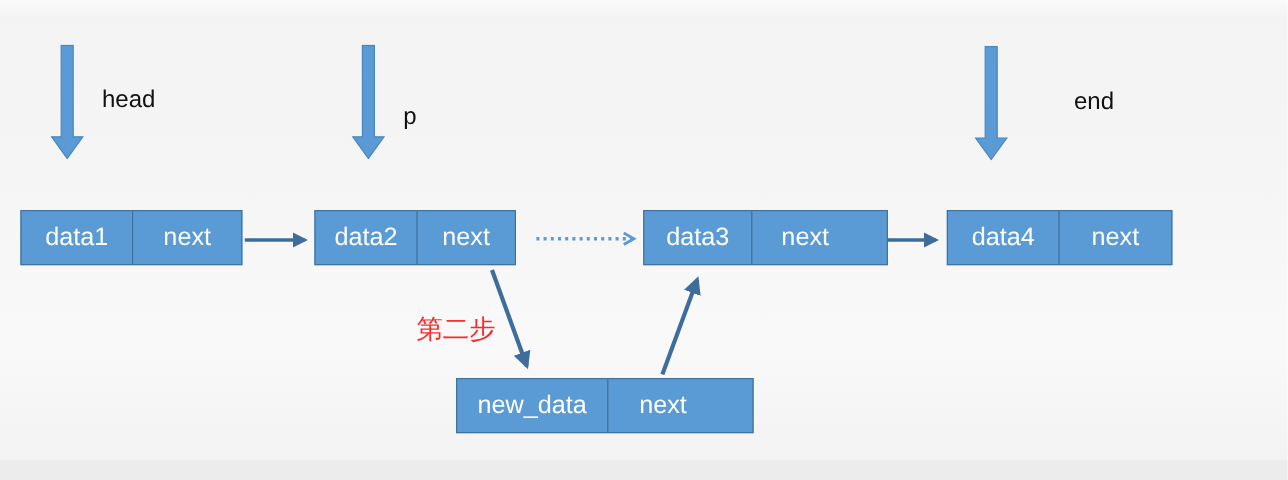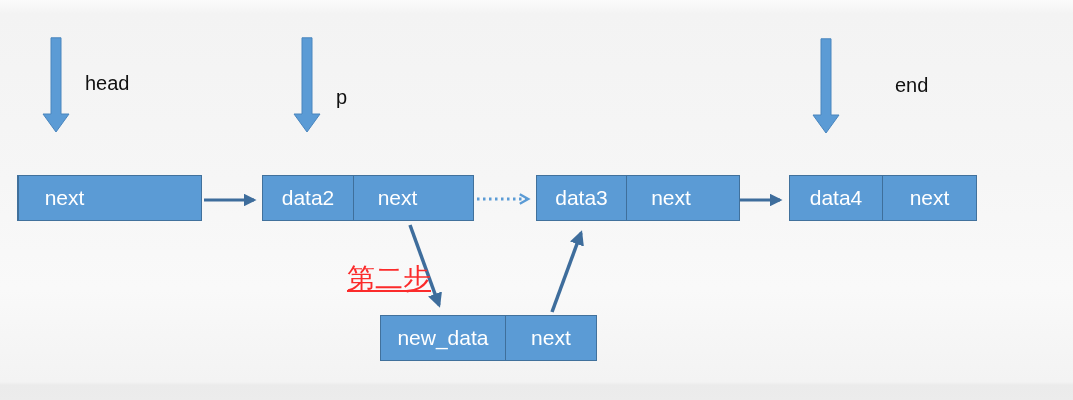--- a/index.html
+++ b/index.html
@@ -46,23 +46,22 @@
 
   .block-arrow { position: absolute; z-index: 2; }
 
   .pointer-label {
     position: absolute; z-index: 2;
     color: var(--pointer-label); font-size: 20px;
     white-space: nowrap;
   }
   .step-label {
     position: absolute; z-index: 2;
-    color: var(--step-label); font-size: 28px;
+    color: var(--step-label); font-size: 22px;
     white-space: nowrap;
-    text-decoration: underline;
   }
 </style>
 </head>
 <body>
 
 <div class="canvas">
 
   <svg class="connector-layer" viewBox="0 0 1073 400" xmlns="http://www.w3.org/2000/svg">
     <defs>
       <marker id="arrow-solid" viewBox="0 0 10 10" refX="8" refY="5" markerWidth="4.2" markerHeight="4.2" orient="auto-start-reverse">
@@ -87,38 +86,39 @@
   </svg>
   <svg class="block-arrow" style="left:812px; top:38px;" width="28" height="96" viewBox="0 0 28 96">
     <path d="M9 0.8 L19 0.8 L19 77 L27 77 L14 95 L1 77 L9 77 Z" fill="#5B9BD5" stroke="#4A86BE" stroke-width="1"></path>
   </svg>
 
   <div class="pointer-label" style="left:85px; top:72px;">head</div>
   <div class="pointer-label" style="left:336px; top:86px;">p</div>
   <div class="pointer-label" style="left:856px; top:74px;margin-left:39px;">end</div>
 
   <div class="node" style="left:17px; width:185px;">
+    <div class="cell" style="width:93px;">data1</div>
     <div class="cell next-cell" style="width:92px;">next</div>
   </div>
 
-  <div class="node" style="left:262px; width:212px;">
+  <div class="node" style="left:262px; width:168px;">
     <div class="cell" style="width:90px;">data2</div>
     <div class="cell next-cell" style="width:88px;">next</div>
   </div>
 
   <div class="node" style="left:536px; width:204px;">
     <div class="cell" style="width:89px;">data3</div>
     <div class="cell next-cell" style="width:89px;">next</div>
   </div>
 
   <div class="node" style="left:789px; width:188px;">
     <div class="cell" style="width:93px;">data4</div>
     <div class="cell next-cell" style="width:95px;">next</div>
   </div>
 
-  <div class="node" style="left:380px; top:315px; width:217px;">
+  <div class="node" style="left:380px; top:315px; width:248px;">
     <div class="cell" style="width:125px;">new_data</div>
     <div class="cell next-cell" style="width:92px;">next</div>
   </div>
 
   <div class="step-label" style="left:347px; top:260px;">第二步</div>
 
 </div>
 
 </body></html>

